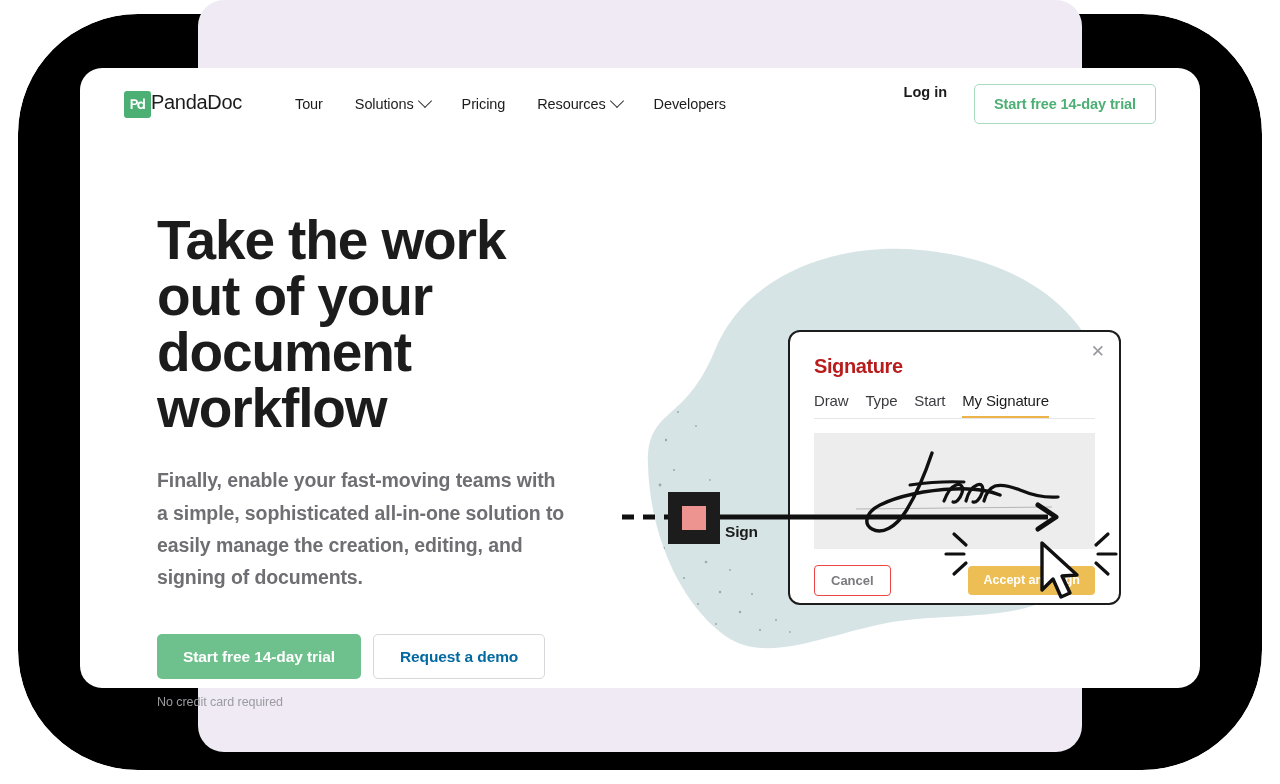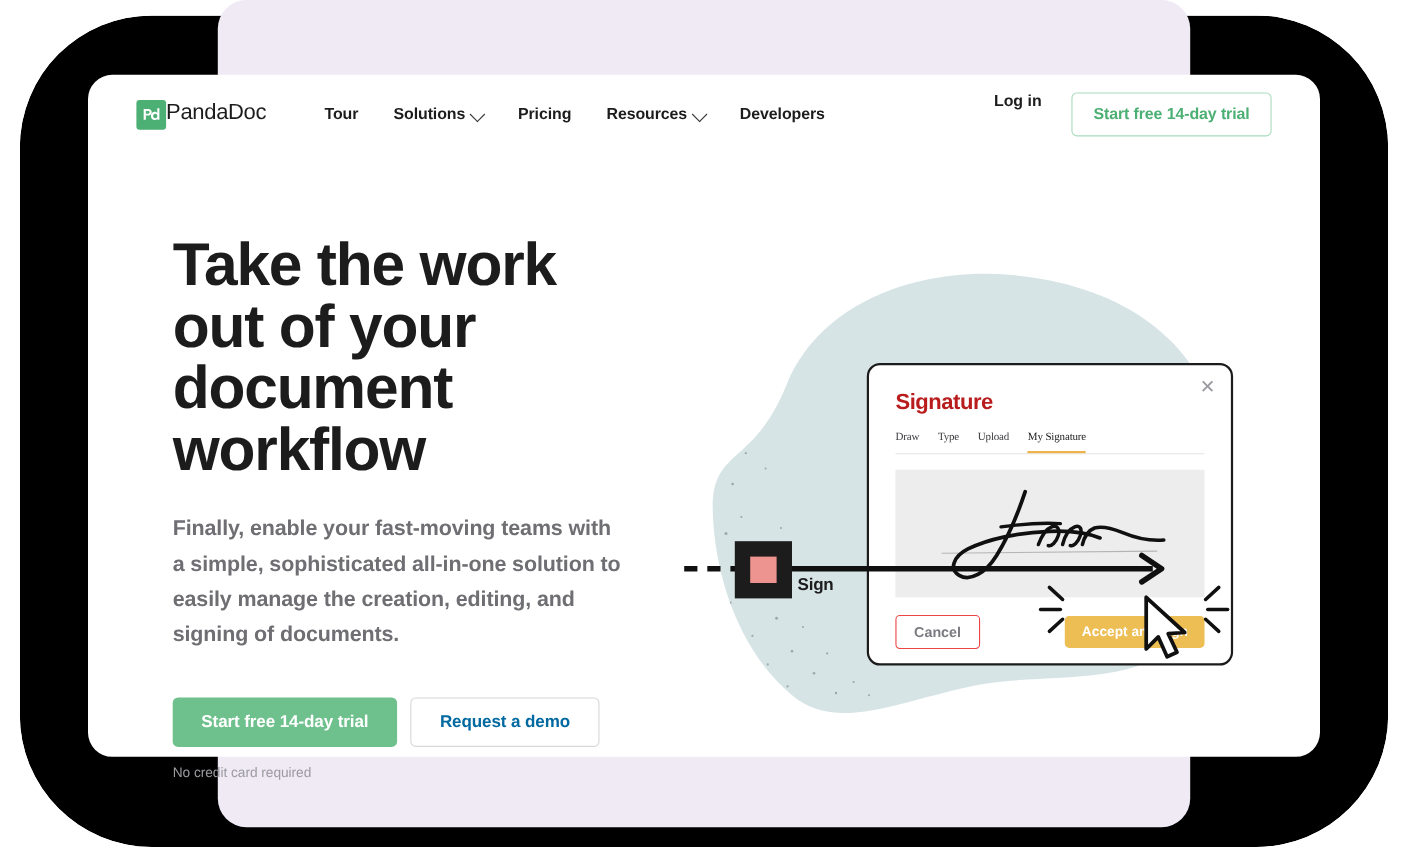--- a/index.html
+++ b/index.html
@@ -116,24 +116,24 @@
   }
 
   .main-nav {
     display: flex;
     align-items: center;
     gap: 32px;
     margin-left: 53px;
   }
   .nav-item {
     display: inline-flex;
-    align-items: flex-end;
+    align-items: center;
     gap: 6px;
     font-size: 14.5px;
-    font-weight: 700;
+    font-weight: 400;
     color: #1C1C1C;
     letter-spacing: -0.1px;
     cursor: pointer;
     white-space: nowrap;
   }
   .chev {
     display: inline-block;
     width: 9px; height: 9px;
     border-right: 1.6px solid #3a3a3a;
     border-bottom: 1.6px solid #3a3a3a;
@@ -279,28 +279,27 @@
     margin: 3px 0 0 0;
   }
   .sig-tabs {
     display: flex;
     align-items: flex-end;
     gap: 17px;
     margin-top: 14px;
     border-bottom: 1px solid #E6E6E8;
   }
   .sig-tab {
-    font-size: 10px;
+    font-size: 15px;
     color: #3C3C40;
     padding-bottom: 7px;
     border-bottom: 2.5px solid transparent;
     cursor: pointer;
     letter-spacing: -0.15px;
     white-space: nowrap;
-    font-family: Liberation Serif, serif;
   }
   .sig-tab.active {
     border-bottom-color: #EDB44A;
     color: #1C1C1C;
   }
   .sig-canvas {
     position: relative;
     margin-top: 14px;
     height: 116px;
     background: #EDEDED;
@@ -488,21 +487,21 @@
           </g>
         </svg>
 
         <div class="sig-modal">
           <span class="sig-close">✕</span>
           <div class="sig-title">Signature</div>
 
           <div class="sig-tabs">
             <span class="sig-tab">Draw</span>
             <span class="sig-tab">Type</span>
-            <span class="sig-tab">Upload</span>
+            <span class="sig-tab">Start</span>
             <span class="sig-tab active">My Signature</span>
           </div>
 
           <div class="sig-canvas">
             <svg width="285" height="116" viewBox="0 0 285 116">
               <line x1="42" y1="76" x2="238" y2="74" stroke="#B4B4B4" stroke-width="1"></line>
               <g fill="none" stroke="#101010" stroke-linecap="round" stroke-linejoin="round">
                 <path d="M118,20 C112,38 102,62 92,78 C82,94 68,102 58,96
                          C49,91 52,79 66,72 C84,63 112,57 140,56
                          C160,55 176,58 186,62" stroke-width="3.4"></path>

